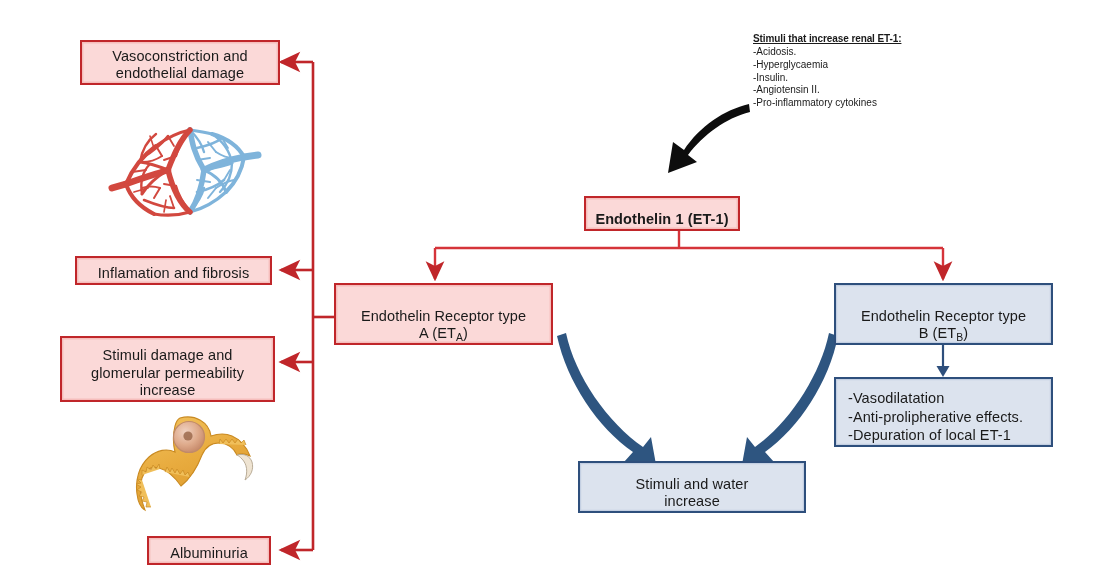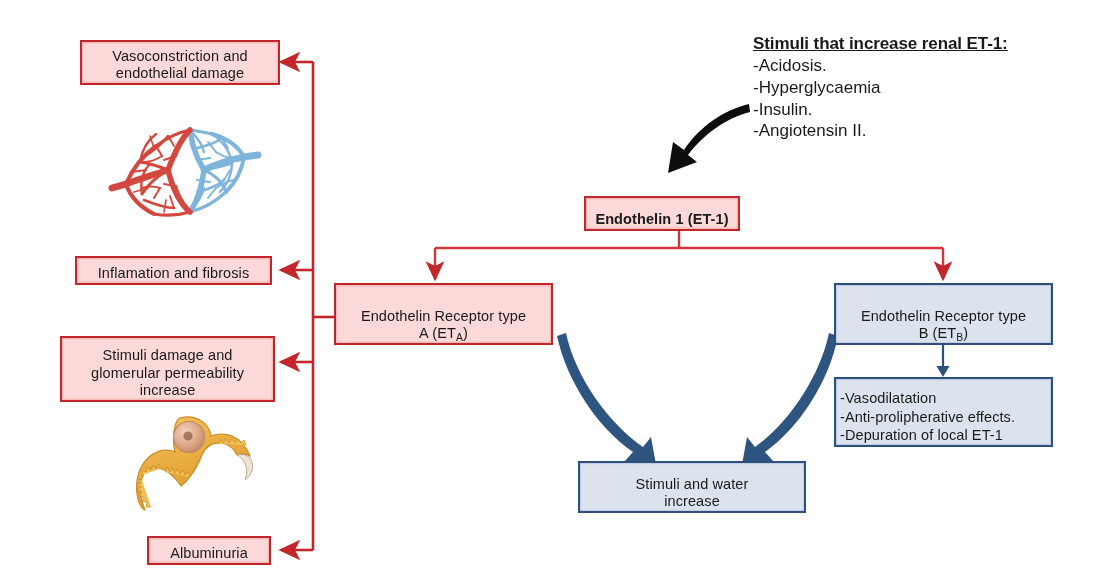--- a/index.html
+++ b/index.html
@@ -20,26 +20,26 @@
   .box .inner{padding:0 6px;width:100%;}
   .red{
     background:#fbd9d8;border:2.6px solid #c0262a;
     box-shadow:inset 0 0 0 1.4px #f6bdbb;
   }
   .blue{
     background:#dce3ee;border:2.2px solid #2e4f7c;
     box-shadow:inset 0 0 0 1.2px #c3cfe2;
   }
   .listbox{justify-content:flex-start;text-align:left;}
-  .listbox .inner{padding-left:4px;}
+  .listbox .inner{padding-left:12px;}
   .listbox .ln{display:block;white-space:nowrap;line-height:1.29;}
 
   .stimuli{
     position:absolute;left:753px;top:33px;width:250px;
-    font-size:17px;line-height:1.285;text-align:left;
+    font-size:10px;line-height:1.285;text-align:left;
   }
   .stimuli .hdr{font-weight:bold;text-decoration:underline;white-space:nowrap;letter-spacing:-.1px;}
   .stimuli .ln{display:block;white-space:nowrap;}
 
   sub{font-size:.72em;vertical-align:baseline;position:relative;top:.3em;}
 
   .pic{position:absolute;background:#ffffff;}
 </style>
 </head>
 <body>
@@ -91,20 +91,21 @@
                C704,134 726,118 750,112 Z" fill="#0d0d0d"></path>
     </g>
   </svg>
 
   <div class="stimuli">
     <span class="hdr">Stimuli that increase renal ET-1:</span>
     <span class="ln">-Acidosis.</span>
     <span class="ln">-Hyperglycaemia</span>
     <span class="ln">-Insulin.</span>
     <span class="ln">-Angiotensin II.</span>
+    <span class="ln">-Pro-inflammatory cytokines</span>
   </div>
 
   <div class="box red" style="left:584px;top:196px;width:156px;height:35px;font-weight:bold;">
     <div class="inner"><span>Endothelin 1 (ET-1)</span></div>
   </div>
 
   <div class="box red" style="left:334px;top:283px;width:219px;height:62px;">
     <div class="inner">
       <span>Endothelin Receptor type</span><br>
       <span><span>A (ET</span><sub>A</sub><span>)</span></span>

